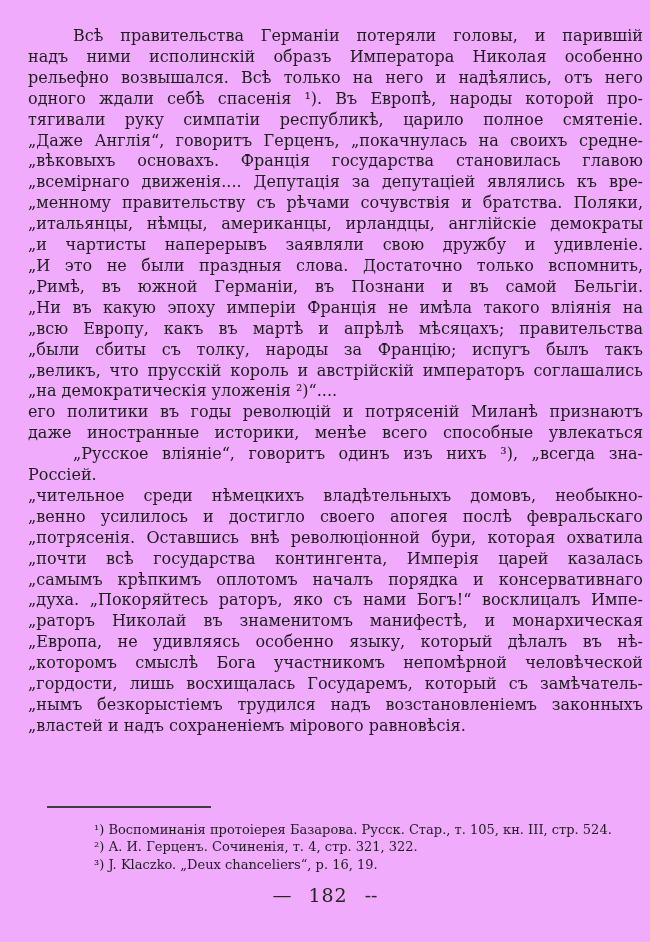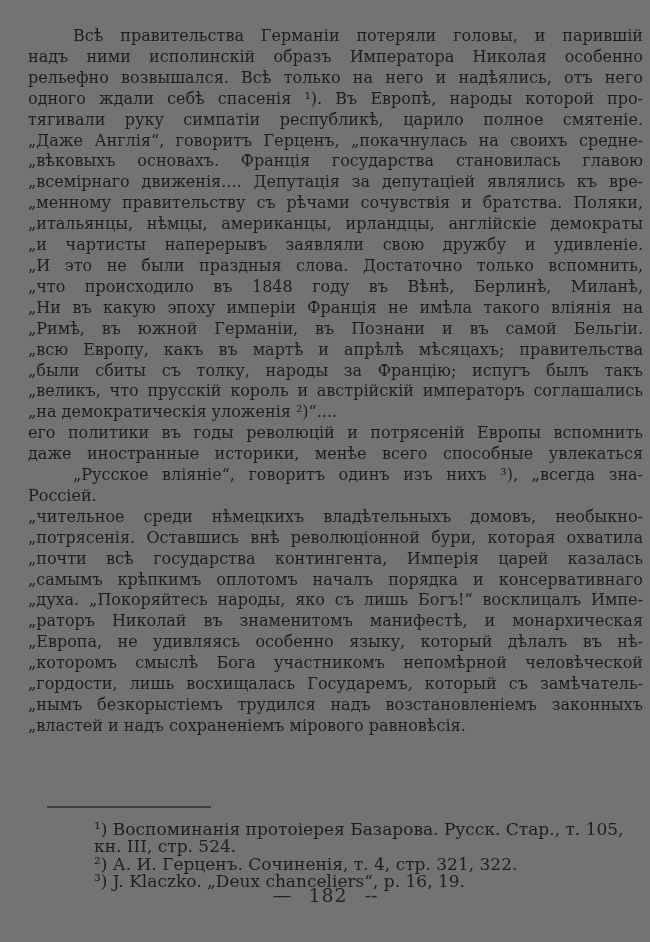--- a/index.html
+++ b/index.html
@@ -1,20 +1,20 @@
 <!DOCTYPE html>
 <html><head>
 <meta charset="utf-8">
 <style>
   html, body { margin: 0; padding: 0; }
   .page {
     position: relative;
     width: 650px;
     height: 942px;
-    background: #737373;
+    background: #f0abfc;
     font-family: "DejaVu Serif", "Liberation Serif", serif;
     color: #1e1e1e;
     overflow: hidden;
   }
   .text-block {
     position: absolute;
     left: 28px;
     top: 26px;
     width: 615px;
     font-size: 16px;
@@ -37,21 +37,21 @@
     top: 806px;
     width: 164px;
     height: 0;
     border-top: 2px solid #3e3e3e;
   }
   .footnotes {
     position: absolute;
     left: 28px;
     top: 821px;
     width: 615px;
-    font-size: 17px;
+    font-size: 13px;
     line-height: 17.4px;
   }
   .fn { padding-left: 66px; }
   .pageno {
     position: absolute;
     left: 0;
     top: 884px;
     width: 650px;
     text-align: center;
     font-size: 19px;
@@ -70,36 +70,36 @@
       <div class="line">рельефно возвышался. Всѣ только на него и надѣялись, отъ него</div>
       <div class="line">одного ждали себѣ спасенія ¹). Въ Европѣ, народы которой про-</div>
       <div class="line">тягивали руку симпатіи республикѣ, царило полное смятеніе.</div>
       <div class="line">„Даже Англія“, говоритъ Герценъ, „покачнулась на своихъ средне-</div>
       <div class="line">„вѣковыхъ основахъ. Франція государства становилась главою</div>
       <div class="line">„всемірнаго движенія.... Депутація за депутаціей являлись къ вре-</div>
       <div class="line">„менному правительству съ рѣчами сочувствія и братства. Поляки,</div>
       <div class="line">„итальянцы, нѣмцы, американцы, ирландцы, англійскіе демократы</div>
       <div class="line">„и чартисты наперерывъ заявляли свою дружбу и удивленіе.</div>
       <div class="line">„И это не были праздныя слова. Достаточно только вспомнить,</div>
-      <div class="line">„что происходило въ 1848 году въ Вѣнѣ, Берлинѣ, Миланѣ,</div>
+      <div class="line">„Римѣ, въ южной Германіи, въ Познани и въ самой Бельгіи.</div>
       <div class="line">„Ни въ какую эпоху имперіи Франція не имѣла такого вліянія на</div>
-      <div class="line">„Римѣ, въ южной Германіи, въ Познани и въ самой Бельгіи.</div>
       <div class="line">„всю Европу, какъ въ мартѣ и апрѣлѣ мѣсяцахъ; правительства</div>
       <div class="line">„были сбиты съ толку, народы за Францію; испугъ былъ такъ</div>
       <div class="line">„великъ, что прусскій король и австрійскій императоръ соглашались</div>
       <div class="line noj">„на демократическія уложенія ²)“....</div>
-      <div class="line">его политики въ годы революцій и потрясеній Европы вспомнить</div>
+      <div class="line">его политики въ годы революцій и потрясеній Миланѣ признаютъ</div>
       <div class="line">даже иностранные историки, менѣе всего способные увлекаться</div>
       <div class="line ind">„Русское вліяніе“, говоритъ одинъ изъ нихъ ³), „всегда зна-</div>
       <div class="line noj">Россіей.</div>
       <div class="line">„чительное среди нѣмецкихъ владѣтельныхъ домовъ, необыкно-</div>
+      <div class="line">„венно усилилось и достигло своего апогея послѣ февральскаго</div>
       <div class="line">„потрясенія. Оставшись внѣ революціонной бури, которая охватила</div>
       <div class="line">„почти всѣ государства контингента, Имперія царей казалась</div>
       <div class="line">„самымъ крѣпкимъ оплотомъ началъ порядка и консервативнаго</div>
-      <div class="line">„духа. „Покоряйтесь народы, яко съ лишь Богъ!“ восклицалъ Импе-</div>
+      <div class="line">„духа. „Покоряйтесь раторъ, яко съ нами Богъ!“ восклицалъ Импе-</div>
       <div class="line">„раторъ Николай въ знаменитомъ манифестѣ, и монархическая</div>
       <div class="line">„Европа, не удивляясь особенно языку, который дѣлалъ въ нѣ-</div>
       <div class="line">„которомъ смыслѣ Бога участникомъ непомѣрной человѣческой</div>
       <div class="line">„гордости, лишь восхищалась Государемъ, который съ замѣчатель-</div>
       <div class="line">„нымъ безкорыстіемъ трудился надъ возстановленіемъ законныхъ</div>
       <div class="line noj">„властей и надъ сохраненіемъ мірового равновѣсія.</div>
     </div>
 
   <div class="fnsep"></div>
 

